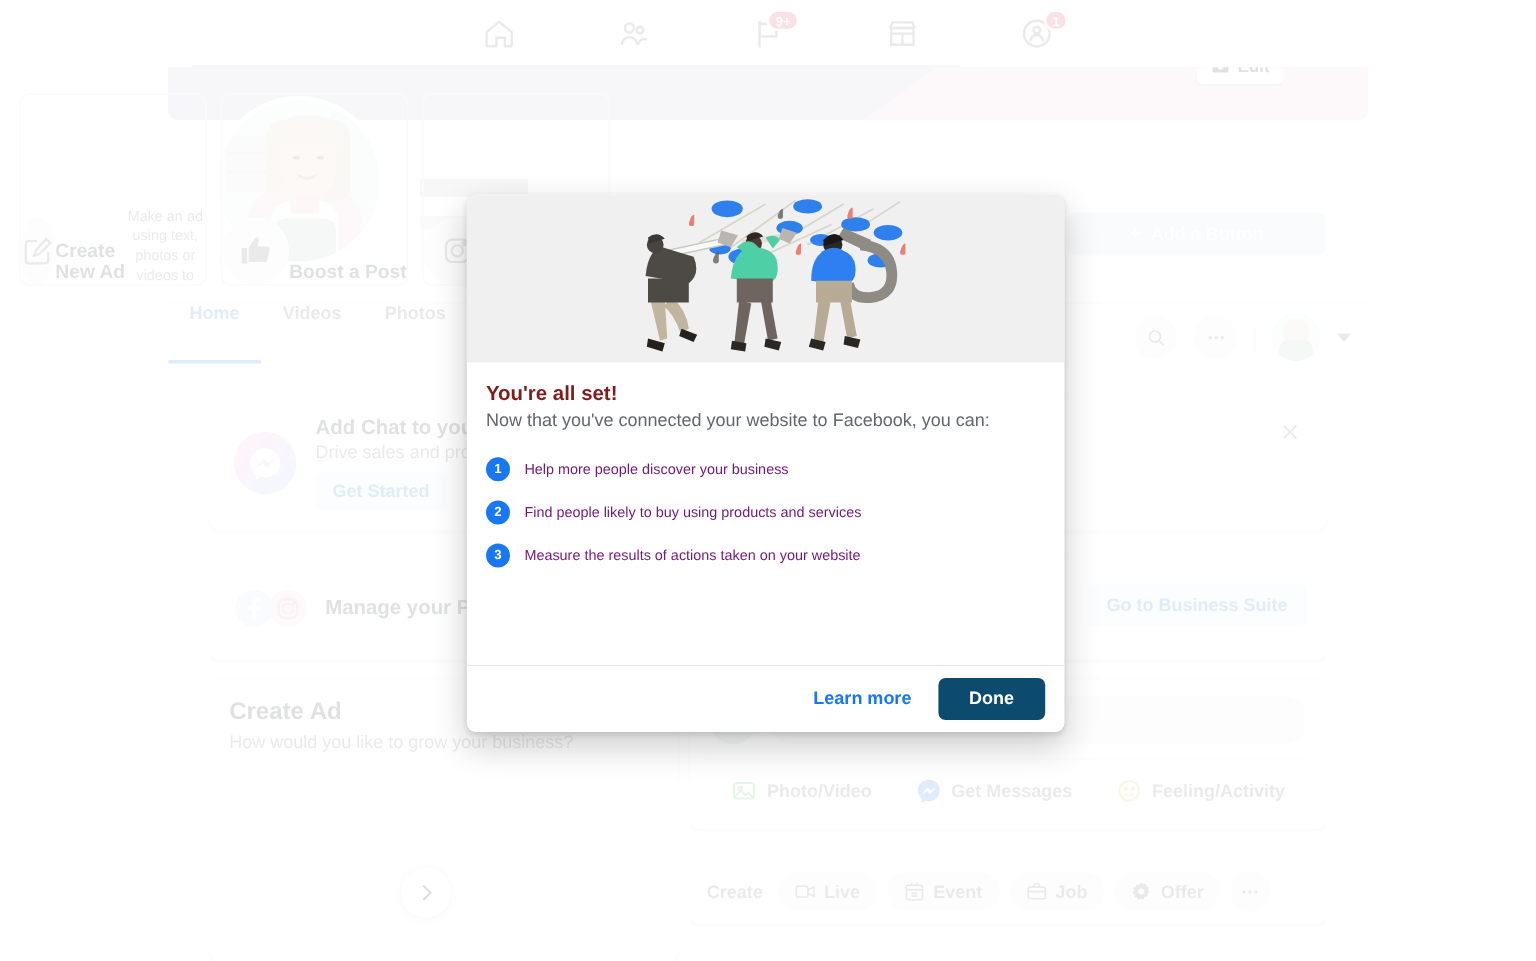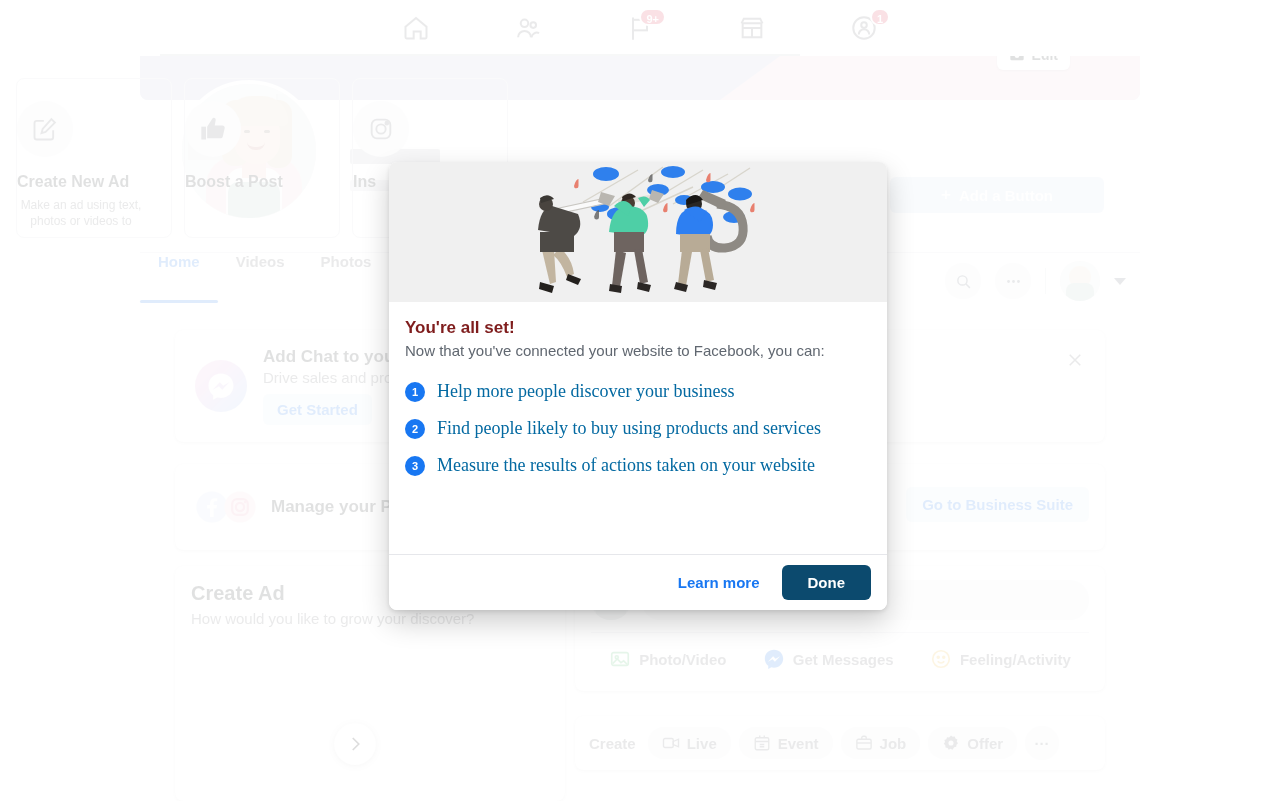--- a/index.html
+++ b/index.html
@@ -183,21 +183,21 @@
     padding: 9px 16px; border-radius:6px;
   }
 
   
   .createad-card { left: 175px; top: 566px; width: 390px; height: 235px; padding: 16px; }
   .ca-title { font-size: 20px; font-weight: 700; color:#1c1e21; }
   .ca-sub { font-size: 15px; color:#65676b; margin-top: 5px; }
   .ca-cards { position:absolute; left:16px; top:78px; display:flex; gap: 12px; }
   .ca-item {
     width: 156px; height: 160px; border: 1px solid #dddfe2; border-radius: 8px;
-    display:flex; flex-direction:column; align-items:flex-start; padding-top: 22px;
+    display:flex; flex-direction:row; align-items:flex-end; padding-top: 22px;
   }
   .ca-bubble {
     width: 56px; height: 56px; border-radius: 50%; background:#f0f2f5;
     display:flex; align-items:center; justify-content:center; color:#65676b;
   }
   .ca-bubble svg { width: 28px; height: 28px; }
   .ca-item-title { margin-top: 16px; font-size: 16px; font-weight: 600; color:#1c1e21; }
   .ca-item-desc { margin-top: 6px; font-size: 12px; color:#65676b; text-align:center; width: 128px; line-height: 1.35; }
   .ca-next {
     position:absolute; left: 334px; top: 723px; width: 42px; height: 42px;
@@ -258,21 +258,21 @@
   .modal-body { padding: 16px 16px 8px; background:#fff; flex: 1 1 auto; }
   .body-title { font-size: 17px; font-weight: 700; color:#7f1d1d; }
   .body-sub { font-size: 15px; color:#606770; margin-top: 3px; line-height: 1.35; }
   .bullets { margin-top: 20px; }
   .bullet { display:flex; align-items:center; gap: 12px; margin-bottom: 16px; }
   .bullet-num {
     width: 20px; height: 20px; flex: 0 0 20px; border-radius: 50%;
     background:#1877f2; color:#fff; font-size: 11px; font-weight:700;
     display:flex; align-items:center; justify-content:center;
   }
-  .bullet-text { font-size: 18px; color:#0369a1;font-family:Liberation Serif, serif; }
+  .bullet-text { font-size: 12px; color:#701a75; }
 
   .modal-footer {
     height: 56px; flex: 0 0 56px; border-top: 1px solid #e6e7eb;
     display:flex; align-items:center; justify-content:flex-end; gap: 12px;
     padding: 0 16px; background:#fff;
   }
   .learn-more { font-size: 15px; font-weight: 600; color:#1877f2; padding: 8px 10px; }
   .done-btn {
     background:#0c4a6e; color:#fff; font-size:15px; font-weight:700;
     padding: 9px 26px; border-radius: 6px; border: none;
@@ -450,21 +450,21 @@
             <circle cx="15.6" cy="8.5" r="1" fill="#f0a0b4"></circle>
           </svg>
       </span>
     </div>
     <div class="manage-title">Manage your Pages in one place</div>
     <div class="suite-btn">Go to Business Suite</div>
   </div>
 
   <div class="card createad-card">
     <div class="ca-title">Create Ad</div>
-    <div class="ca-sub">How would you like to grow your discover?</div>
+    <div class="ca-sub">How would you like to grow your business?</div>
   </div>
   <div class="ca-cards">
     <div class="ca-item">
       <div class="ca-bubble">
         <svg viewBox="0 0 24 24" fill="none" stroke="currentColor" stroke-width="1.6">
           <path d="M19 13v6a2 2 0 0 1-2 2H5a2 2 0 0 1-2-2V7a2 2 0 0 1 2-2h6"></path>
           <path d="M17.5 3.5 20.5 6.5 12.5 14.5 9 15.5 10 12z"></path>
         </svg>
       </div>
       <div class="ca-item-title">Create New Ad</div>

